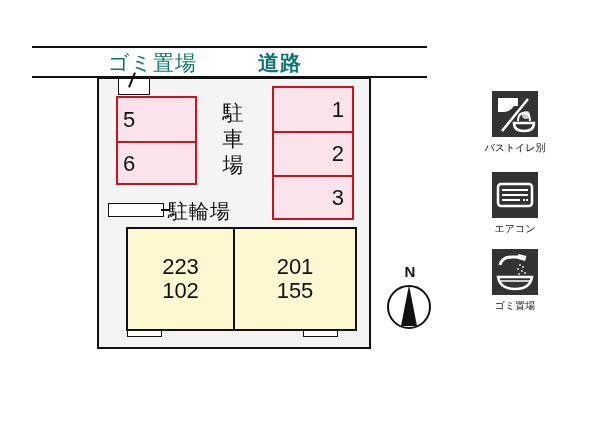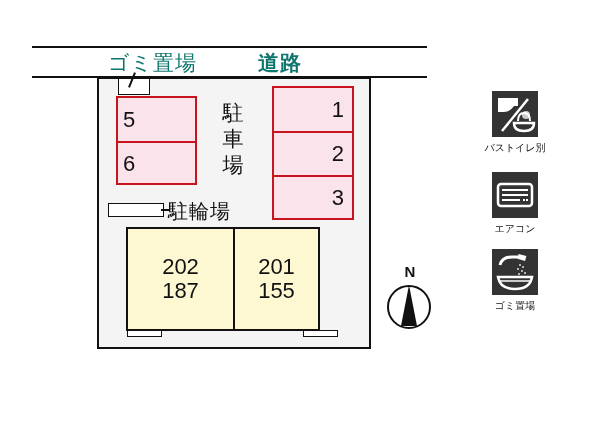--- a/index.html
+++ b/index.html
@@ -61,24 +61,24 @@
   <div class="park-cell" style="top:87px;height:44px;justify-content:flex-end;padding-right:8px;">
     <span>3</span>
   </div>
 </div>
 
 <div class="bike-bar"></div>
 <div class="bike-tick"></div>
 <div class="bike-label">駐輪場</div>
 
 <div class="bldg" style="left:126px;width:109px;">
-  <div>202</div>
-  <div>187</div>
+  <div>223</div>
+  <div>102</div>
 </div>
-<div class="bldg" style="left:233px;width:87px;">
+<div class="bldg" style="left:233px;width:124px;">
   <div>201</div>
   <div>155</div>
 </div>
 <div class="step" style="left:127px;width:35px;"></div>
 <div class="step" style="left:303px;width:35px;"></div>
 
 <div class="compass">
   <div style="position:absolute;left:0;top:0;width:50px;text-align:center;font-family:'Liberation Sans',sans-serif;font-weight:bold;font-size:15px;line-height:16px;">N</div>
   <svg width="50" height="52" viewBox="0 0 50 52" style="position:absolute;left:0;top:18px;">
     <circle cx="24" cy="25" r="21" fill="#fff" stroke="#111" stroke-width="2"></circle>

